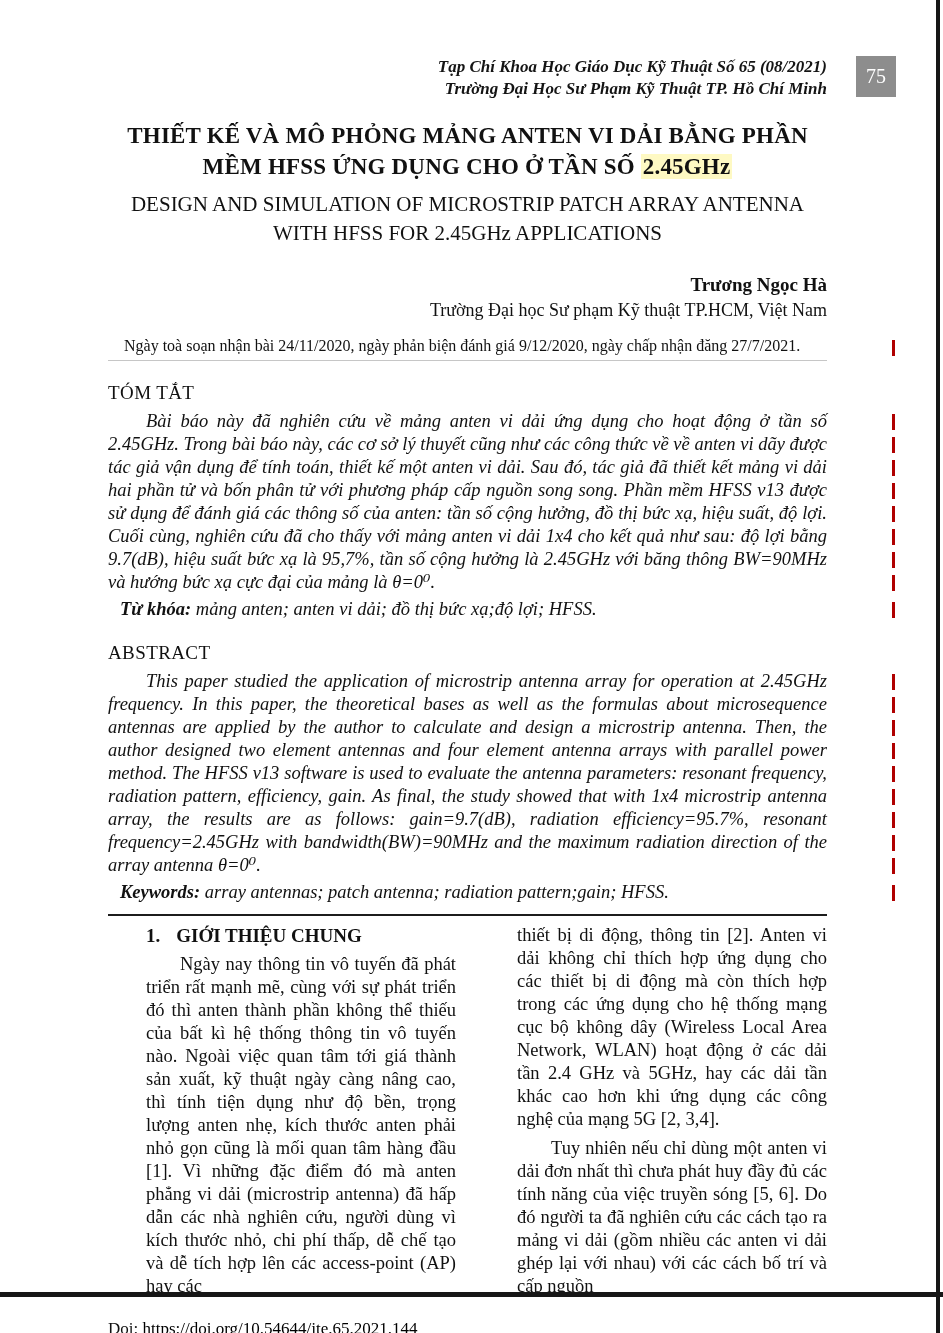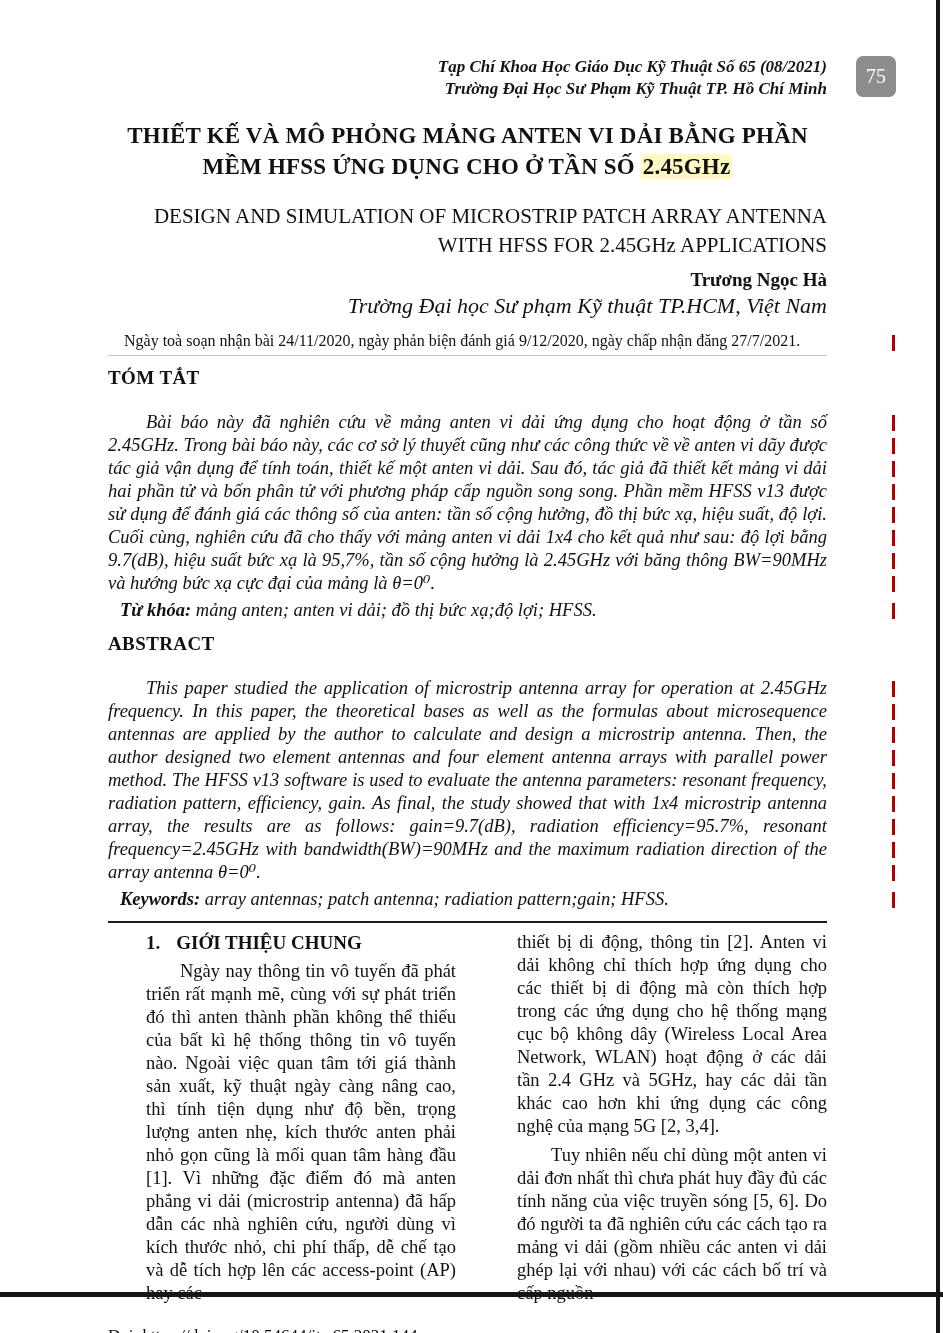--- a/index.html
+++ b/index.html
@@ -4,38 +4,38 @@
 <title>Journal Page</title>
 <style>
   * { margin:0; padding:0; box-sizing:border-box; }
   html,body { width:943px; height:1333px; background:#ffffff; }
   body { font-family:"Liberation Serif","DejaVu Serif",serif; color:#111111; }
   .page { position:relative; width:943px; height:1333px; background:#ffffff; overflow:hidden; }
   .content { position:absolute; left:108px; top:0; width:719px; }
 
   
   .journal-header { margin-top:56px; text-align:right; font-style:italic; font-weight:bold; font-size:17px; line-height:22px; color:#141414; }
-  .page-badge { position:absolute; left:856px; top:56px; width:40px; height:41px; background:#8d8d8d; color:#ffffff; font-size:20px; display:flex; align-items:center; justify-content:center;border-radius:7px; }
+  .page-badge { position:absolute; left:856px; top:56px; width:40px; height:41px; background:#8d8d8d; color:#ffffff; font-size:20px; display:flex; align-items:center; justify-content:center; }
 
   
   .title-vi { margin-top:20px; text-align:center; font-weight:bold; font-size:23px; line-height:31px; letter-spacing:0.2px; }
   .title-vi .hl { background:#fef9c3; padding:0 2px; }
-  .title-en { margin-top:20px; text-align:right; font-weight:normal; font-size:21px; line-height:29px; }
+  .title-en { margin-top:8px; text-align:center; font-weight:normal; font-size:21px; line-height:29px; }
 
   
-  .author { margin-top:8px; text-align:right; font-weight:bold; font-size:19px; line-height:24px; }
-  .affiliation { margin-top:2px; text-align:right; font-style:italic; font-size:22px; line-height:23px; }
+  .author { margin-top:25px; text-align:right; font-weight:bold; font-size:19px; line-height:24px; }
+  .affiliation { margin-top:2px; text-align:right; font-size:18px; line-height:23px; }
   .dates { margin-top:14px; padding-left:16px; font-size:16px; line-height:20px; }
   .dates-rule { margin-top:4px; border-top:1px solid #c6c6c6; height:0; }
 
   
-  .sec-heading { margin-top:10px; font-weight:bold; font-size:19px; line-height:23px; letter-spacing:0.4px; }
+  .sec-heading { margin-top:20px; font-weight:normal; font-size:19px; line-height:23px; letter-spacing:0.4px; }
 
   
-  .abstract-body { margin-top:22px; font-style:italic; font-size:18.5px; line-height:23px; text-align:justify; text-indent:38px; }
+  .abstract-body { margin-top:6px; font-style:italic; font-size:18.5px; line-height:23px; text-align:justify; text-indent:38px; }
   .kw-line { margin-top:4px; font-style:italic; font-size:18.5px; line-height:23px; }
   .kw-line .lbl { font-weight:bold;margin-left:12px; }
 
   .divider { margin-top:10px; border-top:2px solid #1c1c1c; height:0; }
 
   
   .columns { display:flex; gap:23px; margin-top:8px; }
   .col { width:348px; font-size:18.5px; line-height:23px; text-align:justify;margin-left:38px; }
   .h1sec { font-weight:bold; font-size:19px; line-height:23px; margin-bottom:6px; text-align:left; }
   .h1sec .num { margin-right:16px; }

